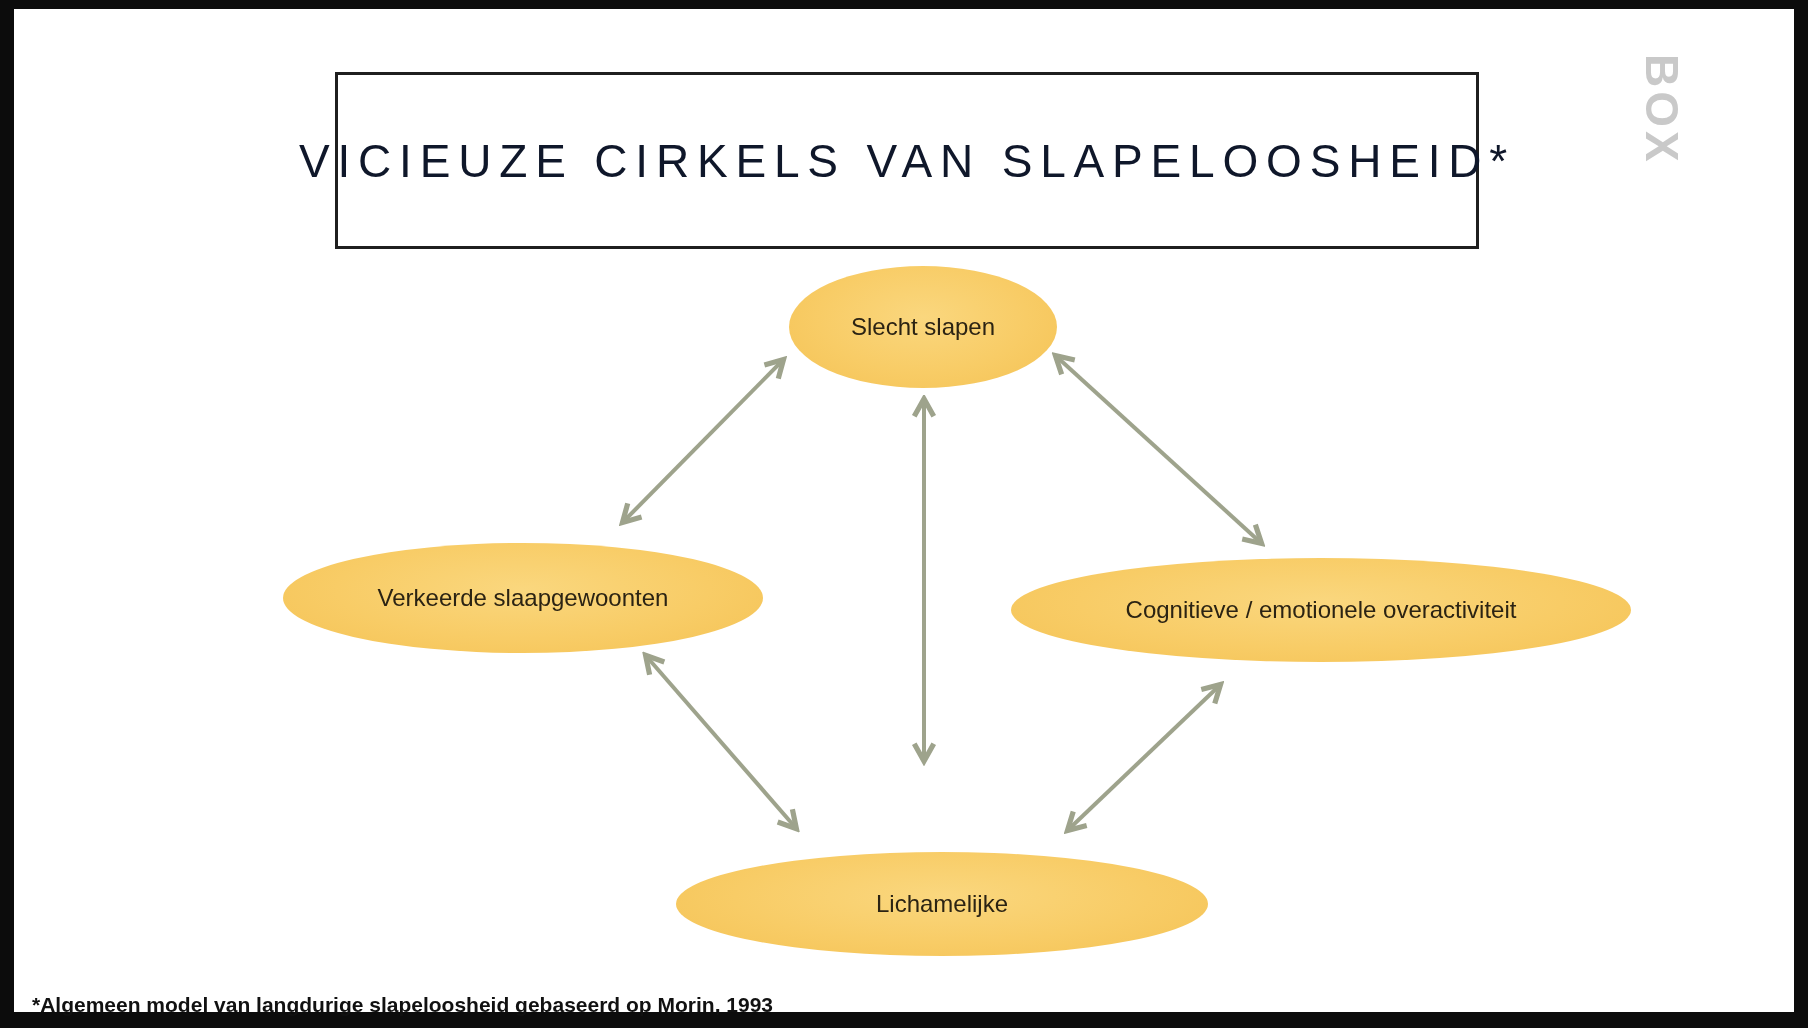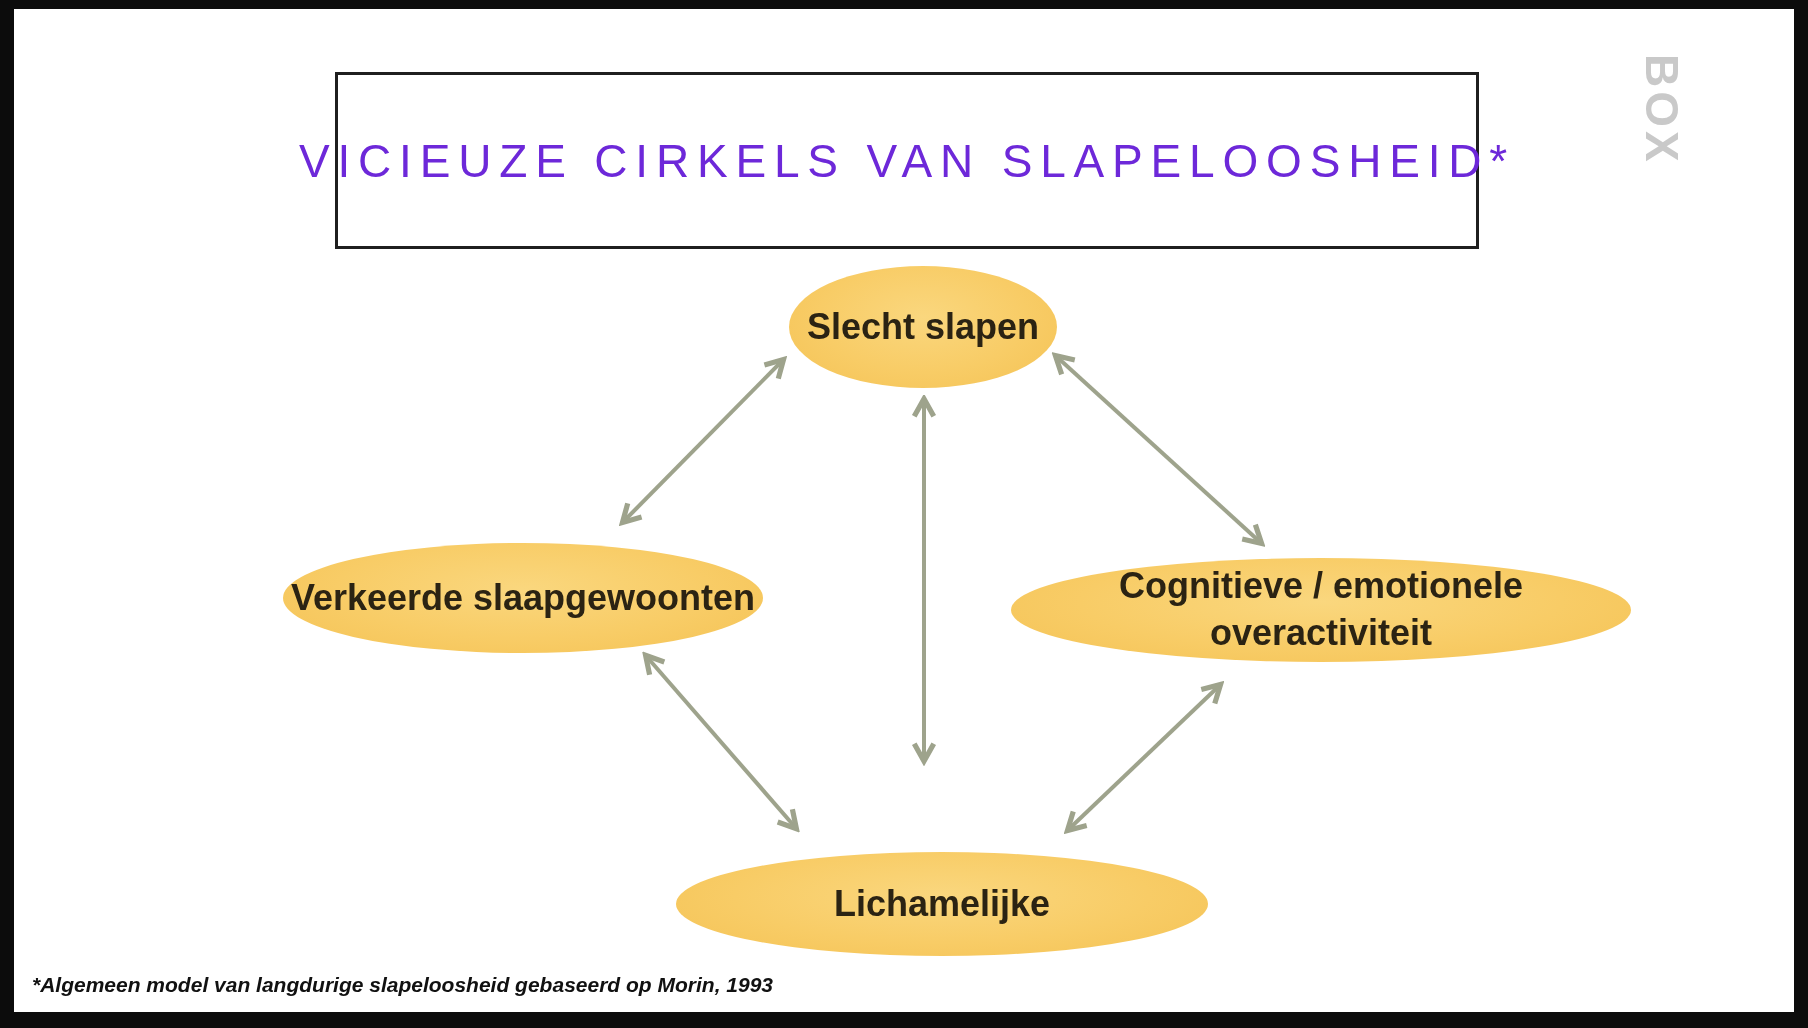--- a/index.html
+++ b/index.html
@@ -36,21 +36,21 @@
     background: #ffffff;
     display: flex;
     align-items: center;
     justify-content: center;
   }
   .title-box h1 {
     margin: 0;
     font-size: 46px;
     font-weight: 500;
     letter-spacing: 0.17em;
-    color: #6d28d9;
+    color: #0f172a;
     white-space: nowrap;
   }
   .logo {
     position: absolute;
     left: 1604px;
     top: 36px;
     width: 80px;
     height: 130px;
     writing-mode: vertical-rl;
     text-align: center;
@@ -71,34 +71,33 @@
   .node {
     position: absolute;
     border-radius: 50%;
     background: radial-gradient(ellipse at 50% 42%, #fad77e 0%, #f8cc66 55%, #f4c254 100%);
     display: flex;
     flex-direction: column;
     align-items: center;
     justify-content: center;
     text-align: center;
     color: #2b2313;
-    font-weight: 700;
-    font-size: 36px;
+    font-weight: 400;
+    font-size: 24px;
     line-height: 1.3;
   }
   .node-top    { left: 775px; top: 257px; width: 268px; height: 122px; }
   .node-left   { left: 269px; top: 534px; width: 480px; height: 110px; }
   .node-right  { left: 997px; top: 549px; width: 620px; height: 104px; }
   .node-bottom { left: 662px; top: 843px; width: 532px; height: 104px; }
   .footnote {
     position: absolute;
     left: 18px;
-    top: 964px;
+    top: 984px;
     font-size: 21px;
-    font-style: italic;
     font-weight: 600;
     color: #111111;
   }
 </style>
 </head>
 <body>
 
 <div class="frame">
   <div class="slide">
 

